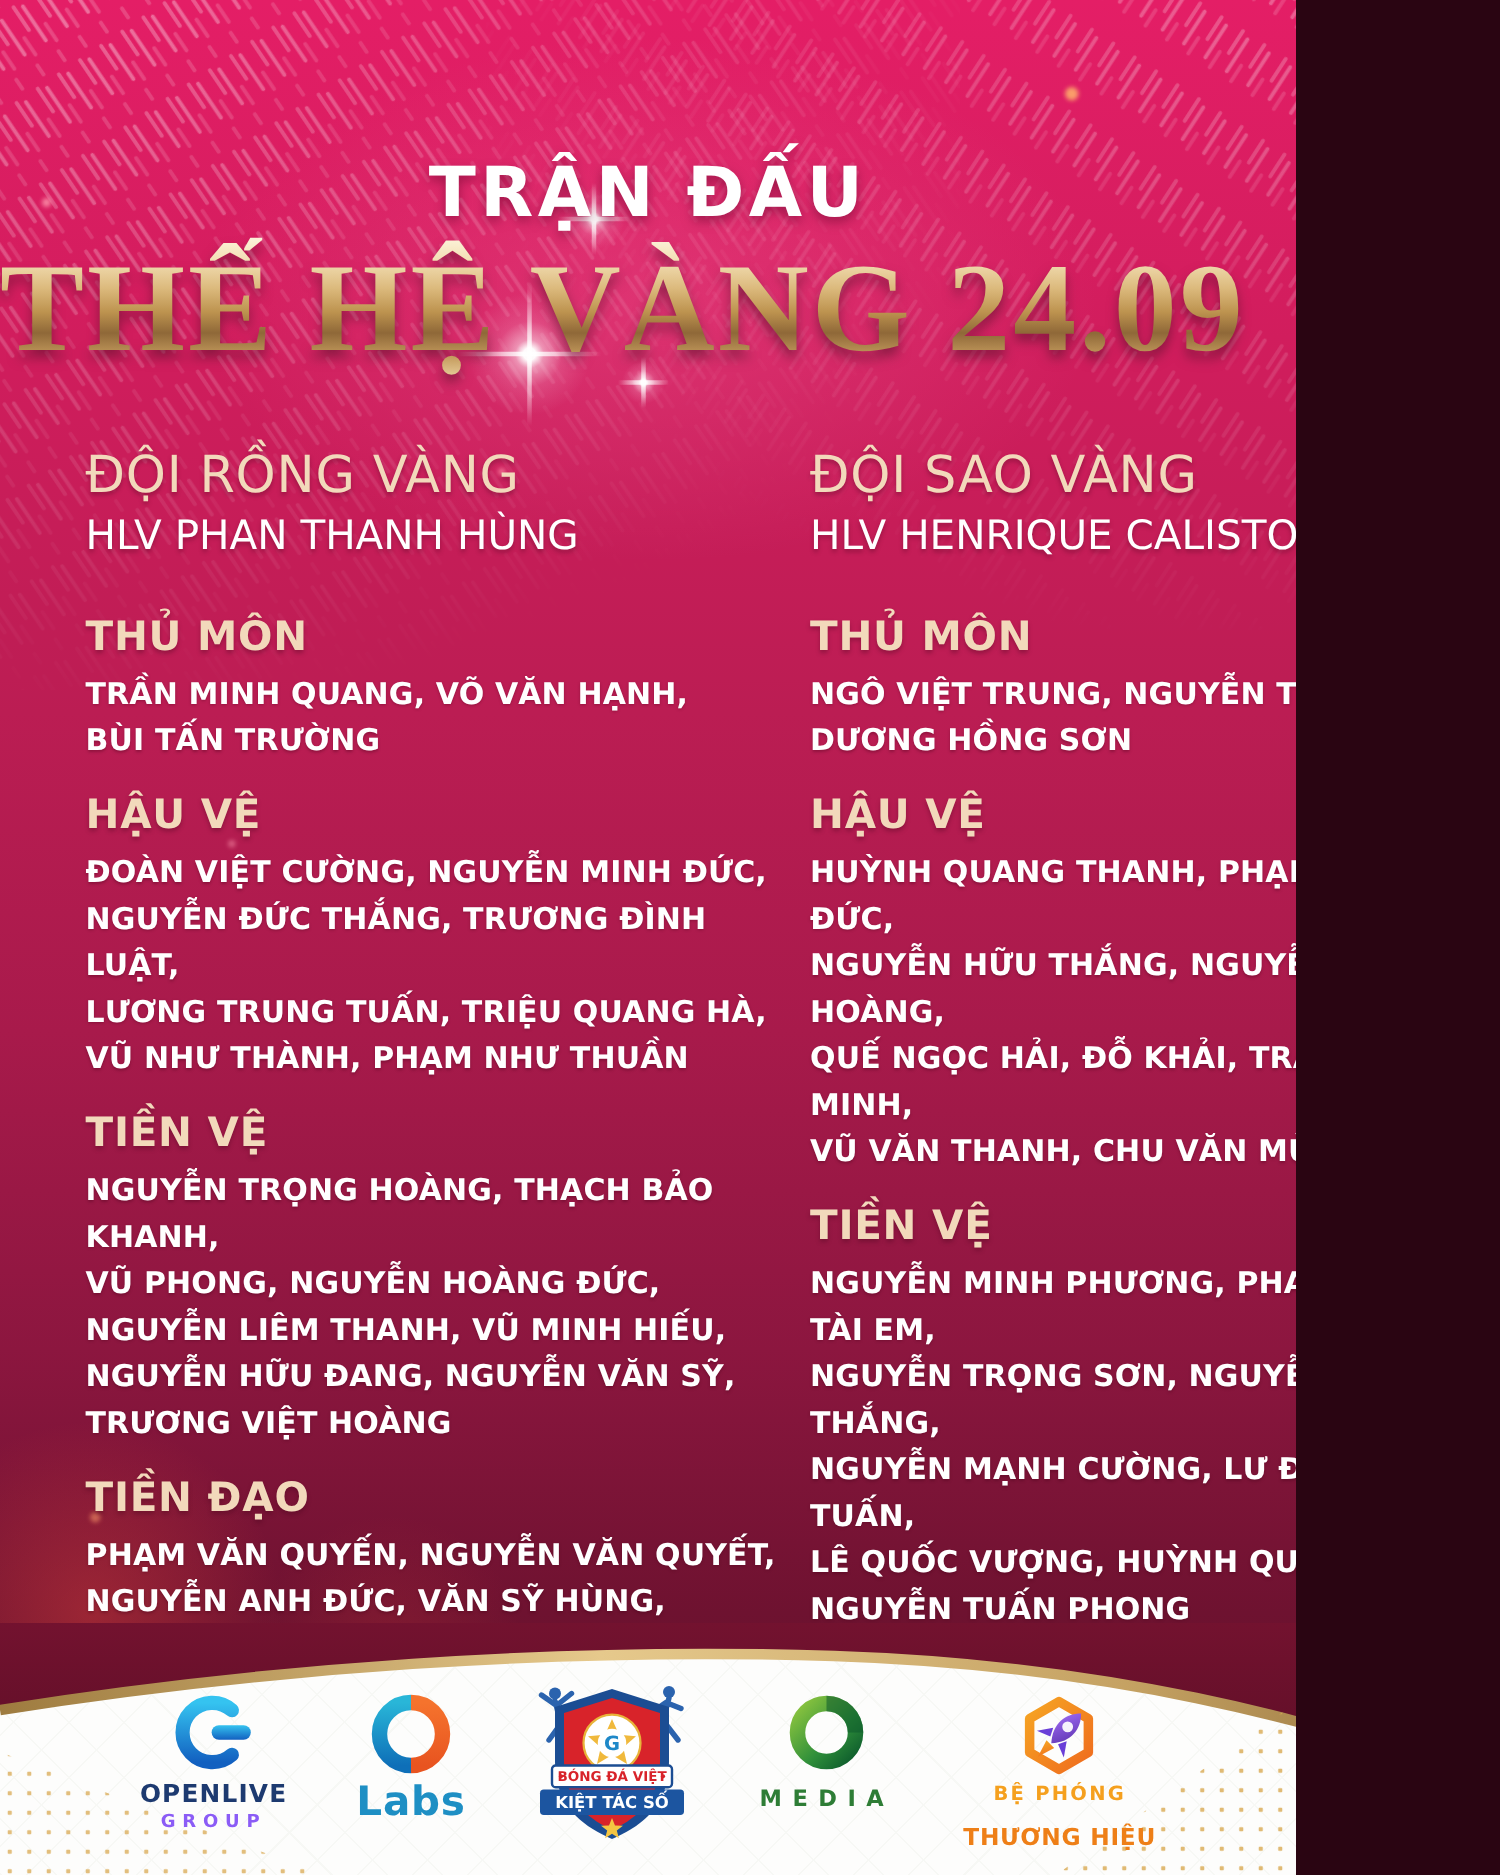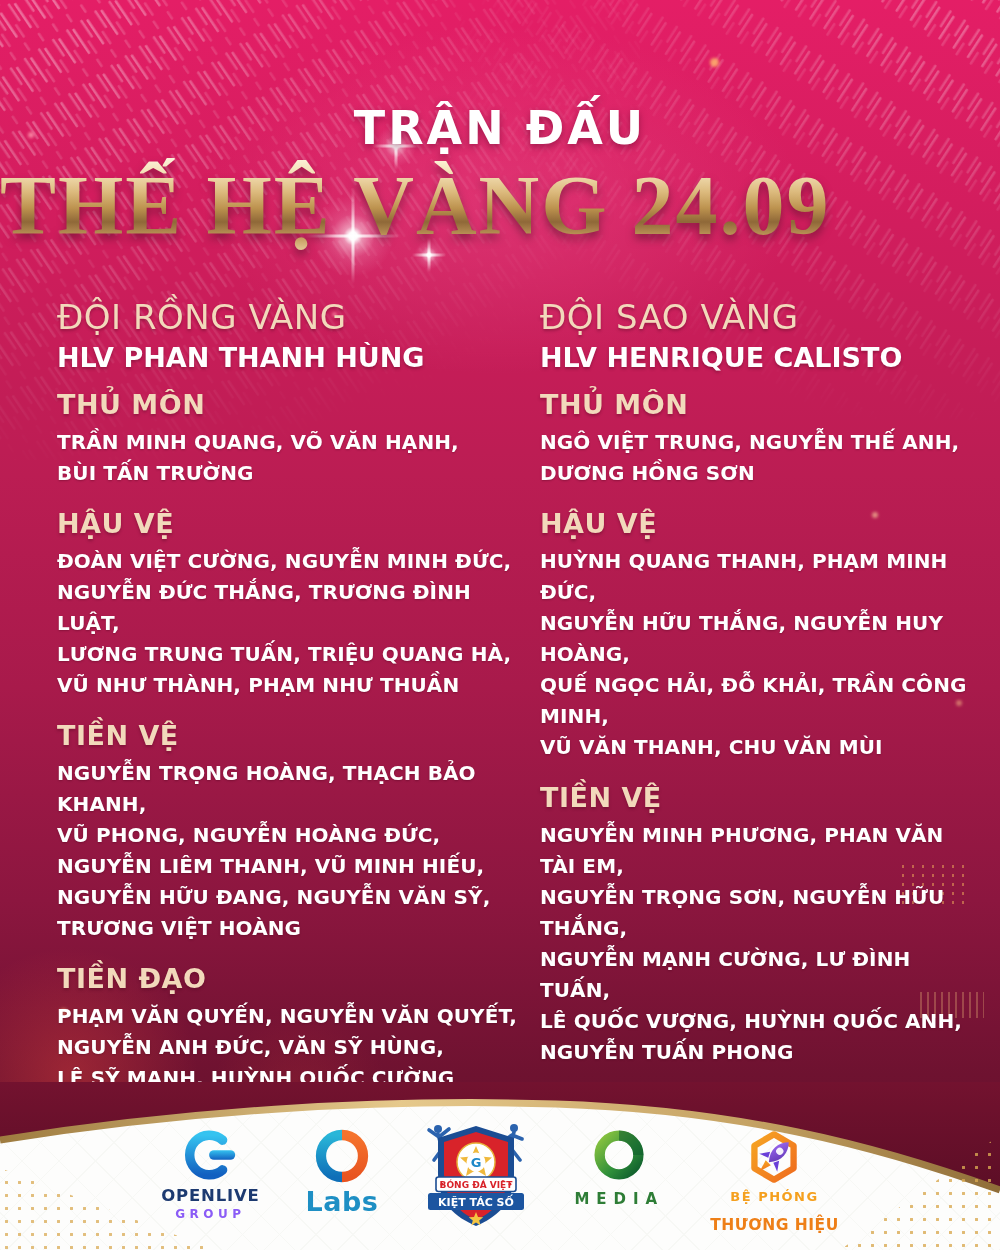--- a/index.html
+++ b/index.html
@@ -1,17 +1,17 @@
 <!DOCTYPE html>
 <html><head>
 <meta charset="utf-8">
 <style>
   html,body{margin:0;padding:0;background:#2a0512;}
   .poster{
-    position:relative;width:1000px;height:1250px;overflow:hidden;
+    position:relative;width:864px;height:1250px;overflow:hidden;
     font-family:"DejaVu Sans","Liberation Sans",sans-serif;
     background:
       radial-gradient(ellipse 430px 250px at 50% 16%, rgba(255,120,175,.25), transparent 70%),
       radial-gradient(circle 170px at 7% 86%, rgba(230,70,60,.38), transparent 75%),
       radial-gradient(circle 120px at 30% 88%, rgba(210,60,55,.2), transparent 75%),
       linear-gradient(180deg,#e41e66 0%,#d11d5d 18%,#bb1d53 38%,#a81a4b 55%,#8c163f 72%,#6e1230 86%,#5e0f28 100%);
   }
   .streaks{position:absolute;pointer-events:none;}
   .streaks.tl{left:-20px;top:-20px;opacity:.62;}
   .streaks.tr{right:-20px;top:-20px;opacity:.55;}
@@ -34,24 +34,24 @@
     font-family:"Liberation Serif","DejaVu Serif",serif;font-weight:700;
     font-size:84px;letter-spacing:2px;line-height:100px;
     background:linear-gradient(180deg,#fdf6e0 0%,#f4e1b8 16%,#dcba7d 36%,#bd934f 52%,#8f6838 66%,#c59c5e 82%,#f2ddae 100%);
     -webkit-background-clip:text;background-clip:text;color:transparent;
     filter:drop-shadow(0 5px 4px rgba(70,15,35,.5));}
 
   
   .teams{position:absolute;top:297px;left:57px;width:912px;display:grid;grid-template-columns:483px 1fr;}
   .team-name{color:#f2d9bb;font-size:34px;font-weight:400;line-height:40px;letter-spacing:.5px;
     text-shadow:0 2px 3px rgba(70,5,30,.35);}
-  .team-coach{color:#ffffff;font-size:27px;font-weight:700;line-height:32px;margin-top:5px;
+  .team-coach{color:#ffffff;font-size:27px;font-weight:400;line-height:32px;margin-top:5px;
     text-shadow:0 2px 3px rgba(70,5,30,.35);}
   .section{margin-top:20px;}
-  .section.first{margin-top:16px;}
+  .section.first{margin-top:36px;}
   .pos-header{color:#f2d9bb;font-size:27px;font-weight:800;line-height:30px;letter-spacing:.5px;
     text-shadow:0 2px 3px rgba(70,5,30,.35);}
   .players{margin-top:7px;color:#ffffff;font-size:20px;font-weight:700;line-height:31px;
     white-space:pre-line;letter-spacing:.1px;text-shadow:0 1px 2px rgba(70,0,25,.35);}
 
   
   .band{position:absolute;left:0;right:0;bottom:0;height:168px;background:#fdfdfc;}
   .band-pattern{position:absolute;inset:0;opacity:.05;
     background:
      repeating-linear-gradient(45deg,#9a8 0 1px,transparent 1px 26px),

